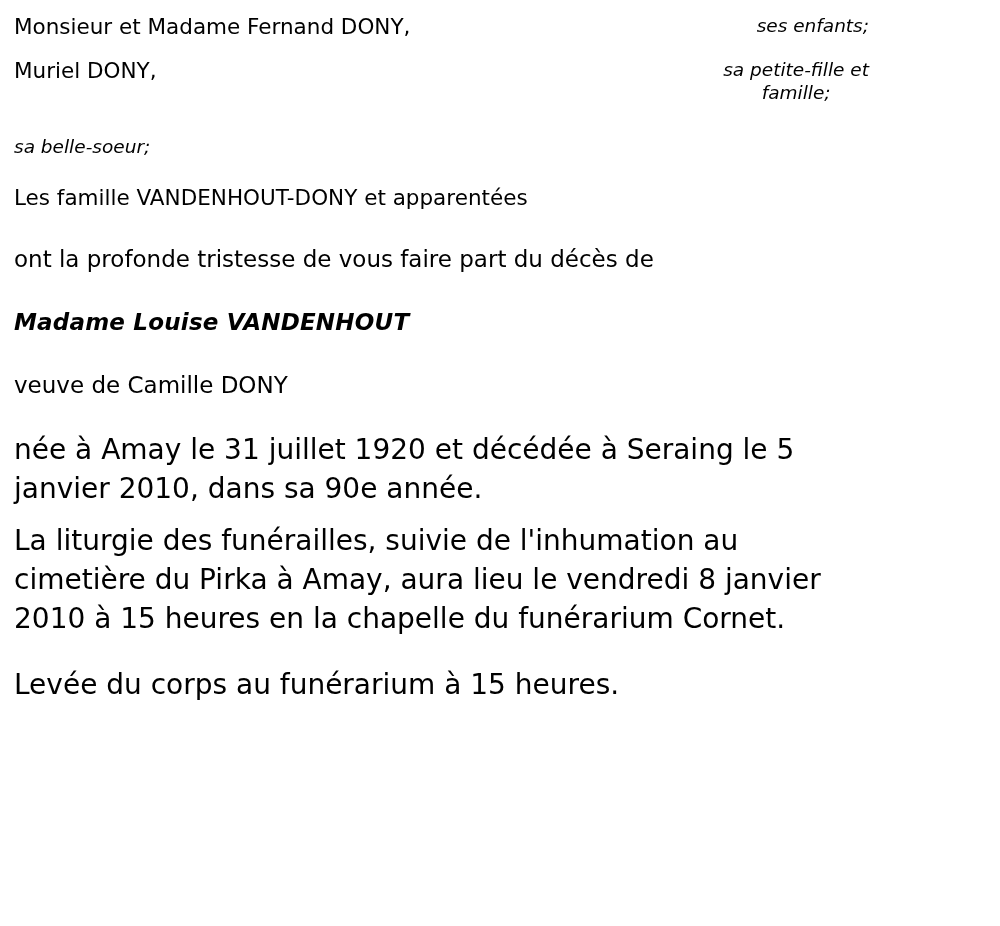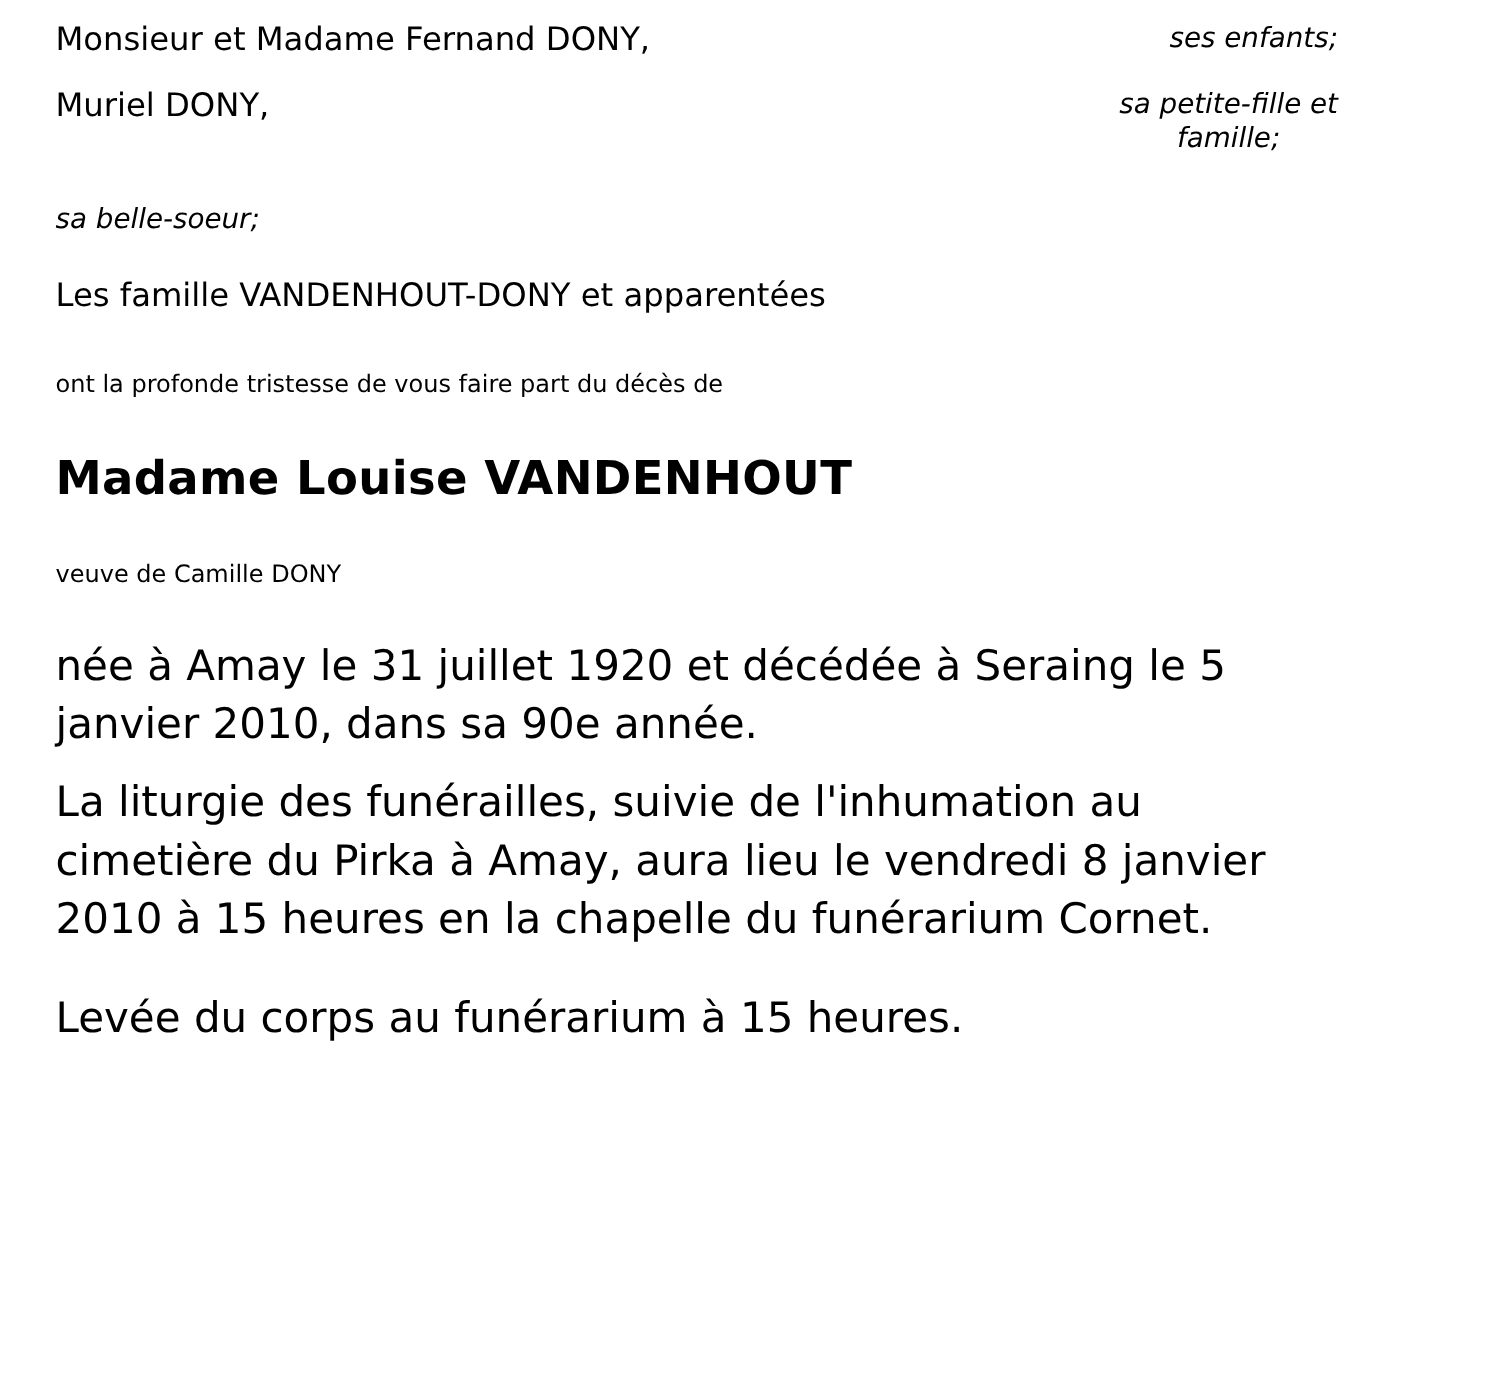--- a/index.html
+++ b/index.html
@@ -13,21 +13,20 @@
     font-family: "DejaVu Sans", sans-serif;
     color: #000000;
     overflow: hidden;
   }
   .page {
     box-sizing: border-box;
     width: 883px;
     height: 926px;
     padding: 14px 14px 0 14px;
     position: relative;
-    margin-left: 23px;
   }
   .family-block {
     position: relative;
   }
   .fam-row {
     display: flex;
     align-items: flex-start;
     justify-content: space-between;
     width: 100%;
   }
@@ -46,28 +45,29 @@
     white-space: pre-line;
   }
   .spacer-14 { height: 14px; }
   .spacer-20 { height: 20px; }
   .spacer-26 { height: 26px; }
   .spacer-30 { height: 30px; }
   .spacer-34 { height: 34px; }
   .spacer-40 { height: 40px; }
 
   .line {
-    font-size: 16px;
+    font-size: 23px;
     line-height: 1.0;
   }
   .deceased-name {
-    font-size: 31px;
+    font-size: 23px;
     font-weight: bold;
     line-height: 1.0;
     letter-spacing: 0.2px;
+    font-style: italic;
   }
   .para {
     font-size: 28px;
     line-height: 1.38;
     max-width: 975px;
   }
 </style>
 </head>
 <body>
 

